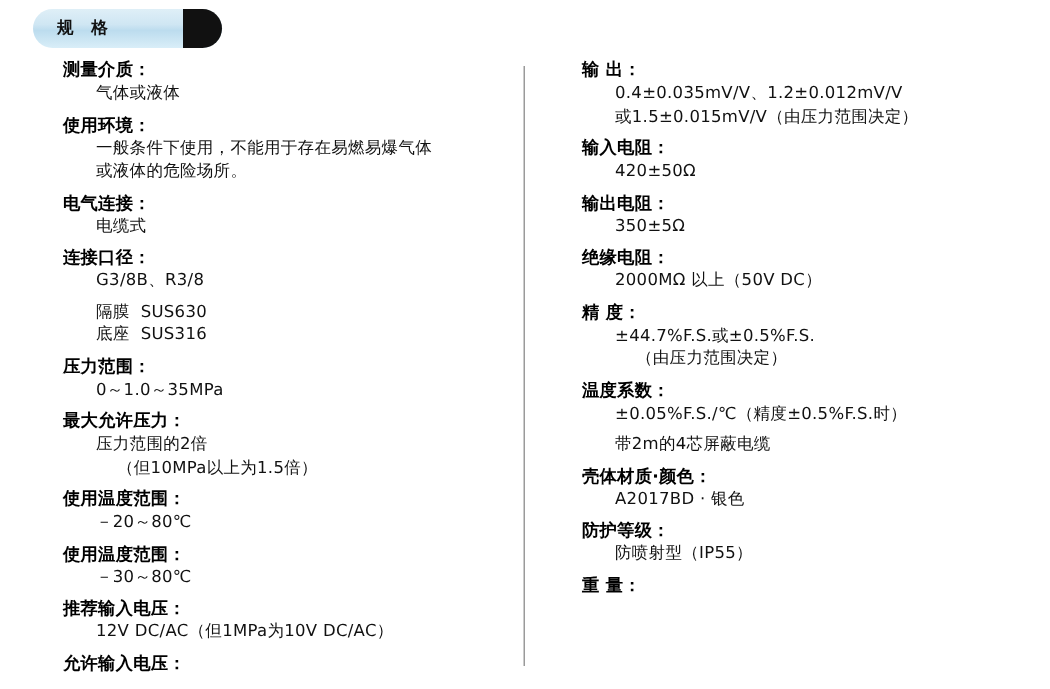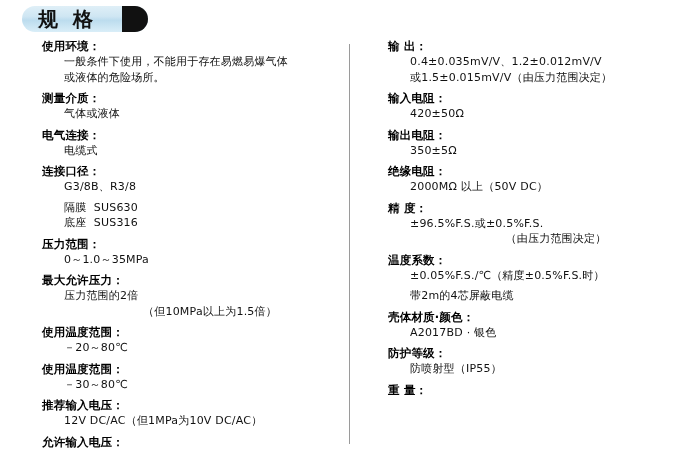--- a/index.html
+++ b/index.html
@@ -44,21 +44,21 @@
     top: 0;
     width: 26px;
     height: 26px;
     background: #111111;
     border-radius: 0 13px 13px 0;
   }
   .header-title {
     position: absolute;
     left: 38px;
     top: 10px;
-    font-size: 20px;
+    font-size: 11px;
     font-weight: bold;
     letter-spacing: 4px;
     color: #111111;
     line-height: 18px;
     text-align: right;
   }
 
   
   .columns {
     position: absolute;
@@ -103,51 +103,50 @@
   }
   .spec-value {
     font-size: 11px;
     color: #111111;
     line-height: 15.5px;
     white-space: pre;
     letter-spacing: 0.2px;
   }
   .spec-value.indent {
     padding-left: 14px;
-    text-align: center;
   }
 </style>
 </head>
 <body>
 
 <div class="page">
 
   <div class="header">
     <div class="header-bar"></div>
     <div class="header-title">规 格</div>
   </div>
 
   <div class="columns">
     <div class="divider"></div>
 
     <div class="col col-left">
         <div class="spec-item">
+          <div class="spec-label">测量介质：</div>
+          <div class="spec-values">
+            <div class="spec-value">气体或液体</div>
+          </div>
+        </div>
+        <div class="spec-item">
           <div class="spec-label">使用环境：</div>
           <div class="spec-values">
             <div class="spec-value">一般条件下使用，不能用于存在易燃易爆气体</div>
             <div class="spec-value">或液体的危险场所。</div>
           </div>
         </div>
         <div class="spec-item">
-          <div class="spec-label">测量介质：</div>
-          <div class="spec-values">
-            <div class="spec-value">气体或液体</div>
-          </div>
-        </div>
-        <div class="spec-item">
           <div class="spec-label">电气连接：</div>
           <div class="spec-values">
             <div class="spec-value">电缆式</div>
           </div>
         </div>
         <div class="spec-item">
           <div class="spec-label">连接口径：</div>
           <div class="spec-values">
             <div class="spec-value">G3/8B、R3/8</div>
           </div>
@@ -215,21 +214,21 @@
         </div>
         <div class="spec-item">
           <div class="spec-label">绝缘电阻：</div>
           <div class="spec-values">
             <div class="spec-value">2000MΩ 以上（50V DC）</div>
           </div>
         </div>
         <div class="spec-item">
           <div class="spec-label">精  度：</div>
           <div class="spec-values">
-            <div class="spec-value">±96.5%F.S.或±0.5%F.S.</div>
+            <div class="spec-value">±44.7%F.S.或±0.5%F.S.</div>
             <div class="spec-value indent">（由压力范围决定）</div>
           </div>
         </div>
         <div class="spec-item">
           <div class="spec-label">温度系数：</div>
           <div class="spec-values">
             <div class="spec-value">±0.05%F.S./℃（精度±0.5%F.S.时）</div>
           </div>
         </div>
         <div class="spec-item">

